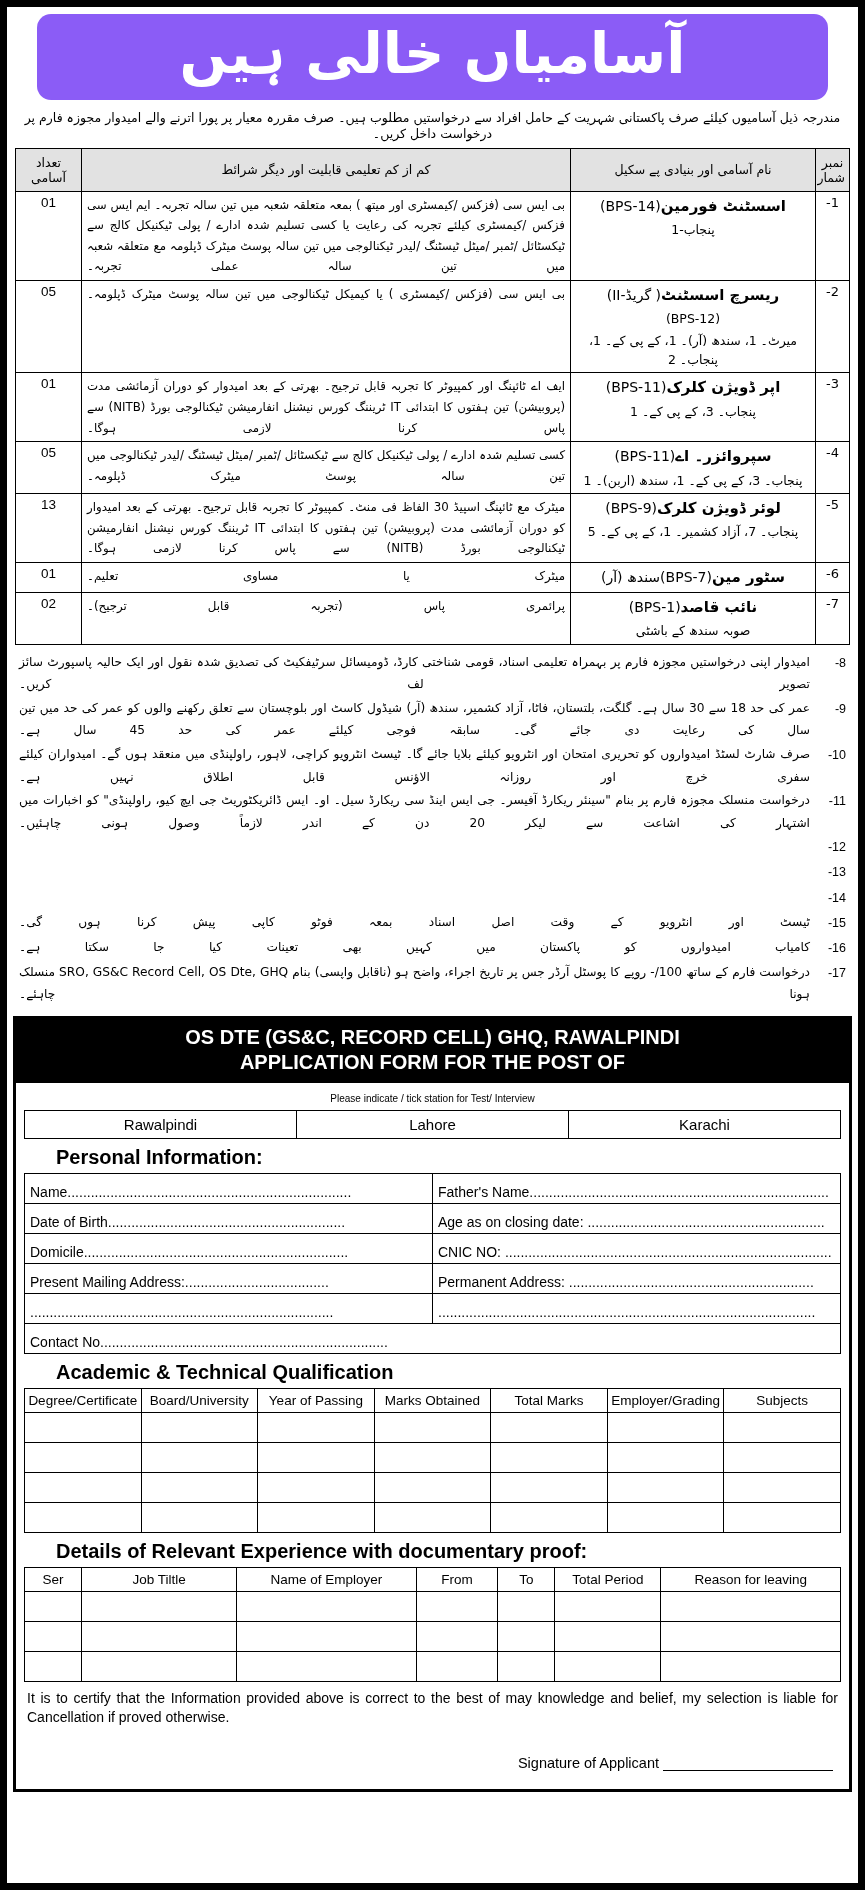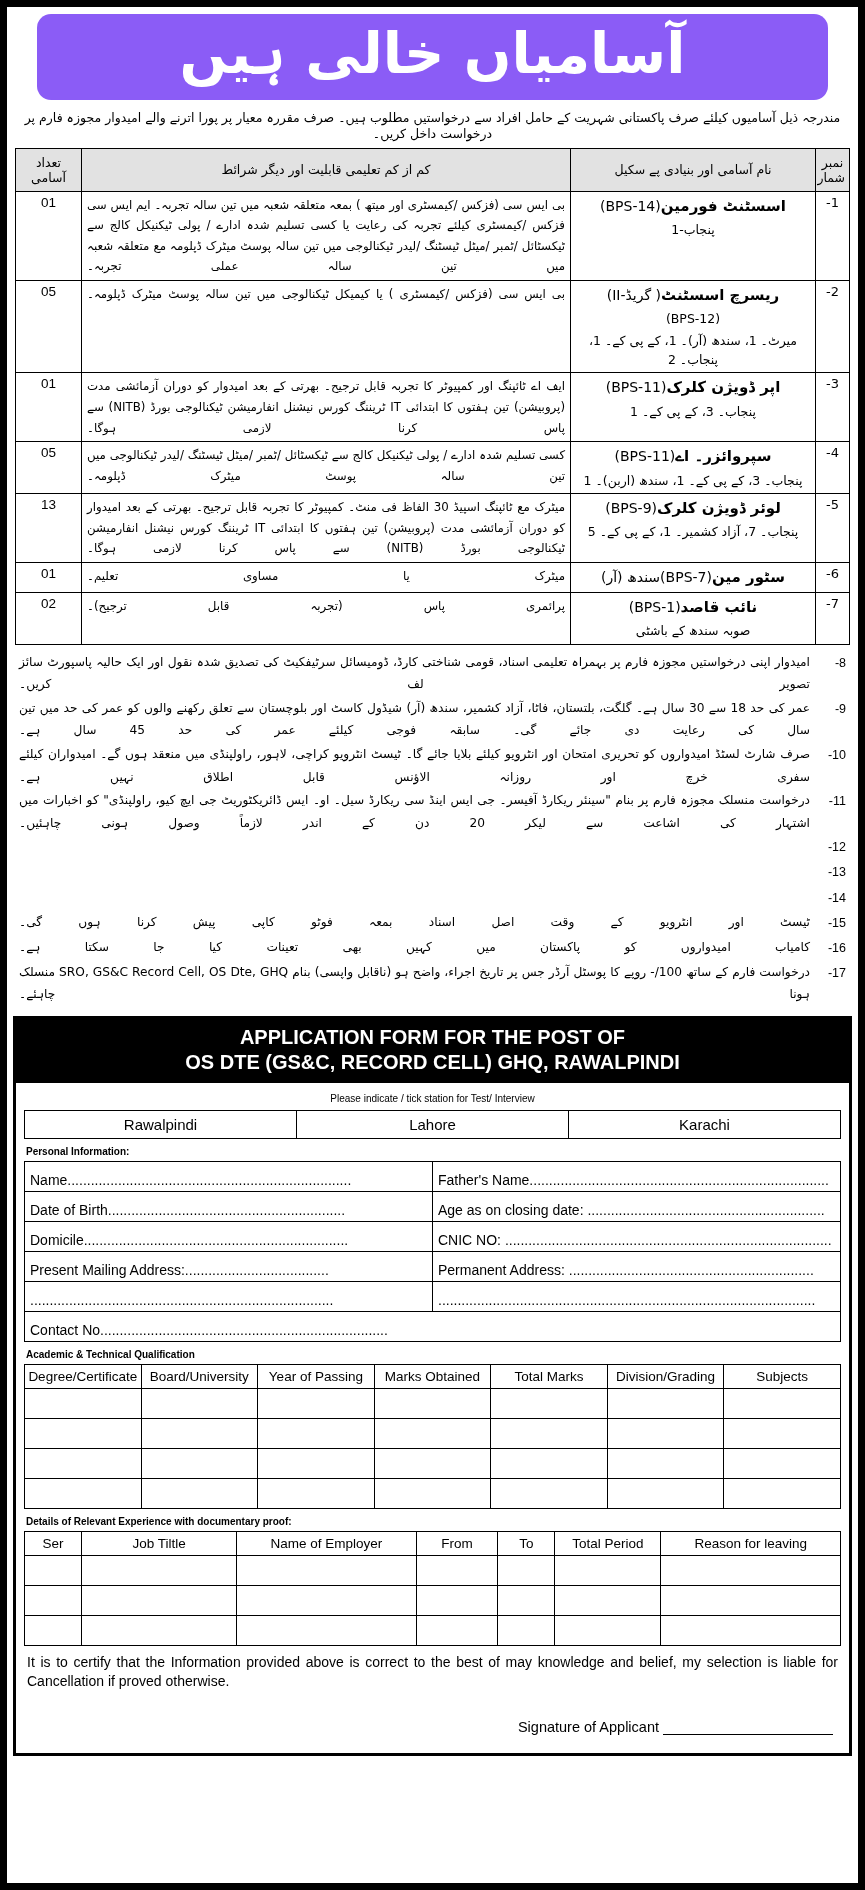--- a/index.html
+++ b/index.html
@@ -194,22 +194,23 @@
     table-layout: fixed;
   }
   table.stations td {
     border: 1.5px solid #000;
     text-align: center;
     font-size: 15px;
     padding: 5px 4px;
   }
   .section-label {
     font-weight: bold;
-    font-size: 10px;
+    font-size: 20px;
     padding: 7px 2px 4px 2px;
+    margin-left: 30px;
   }
   table.personal td {
     border: 1.5px solid #000;
     font-size: 14px;
     padding: 4px 4px 3px 5px;
     height: 22px;
     vertical-align: bottom;
     white-space: nowrap;
     overflow: hidden;
   }
@@ -375,22 +376,22 @@
         <div class="txt">کامیاب امیدواروں کو پاکستان میں کہیں بھی تعینات کیا جا سکتا ہے۔</div>
       </div>
       <div class="cond">
         <div class="num">-17</div>
         <div class="txt">درخواست فارم کے ساتھ 100/- روپے کا پوسٹل آرڈر جس پر تاریخ اجراء، واضح ہو (ناقابل واپسی) بنام SRO, GS&amp;C Record Cell, OS Dte, GHQ منسلک ہونا چاہئے۔</div>
       </div>
     </div>
 
     <div class="form-block">
       <div class="form-title">
+        <div>OS DTE (GS&amp;C, RECORD CELL) GHQ, RAWALPINDI</div>
         <div>APPLICATION FORM FOR THE POST OF</div>
-        <div>OS DTE (GS&amp;C, RECORD CELL) GHQ, RAWALPINDI</div>
       </div>
       <div class="form-body">
 
         <div class="tick-note">Please indicate / tick station for Test/ Interview</div>
 
         <table class="stations">
           <tbody>
               <tr>
             <td>Rawalpindi</td>
             <td>Lahore</td>
@@ -432,21 +433,21 @@
         <div class="section-label">Academic &amp; Technical Qualification</div>
 
         <table class="acad">
           <thead>
             <tr>
               <th>Degree/Certificate</th>
               <th>Board/University</th>
               <th>Year of Passing</th>
               <th>Marks Obtained</th>
               <th>Total Marks</th>
-              <th>Division/Grading</th>
+              <th>Employer/Grading</th>
               <th>Subjects</th>
             </tr>
           </thead>
           <tbody>
             <tr>
               <td></td>
                 <td></td>
                 <td></td>
                 <td></td>
                 <td></td>

